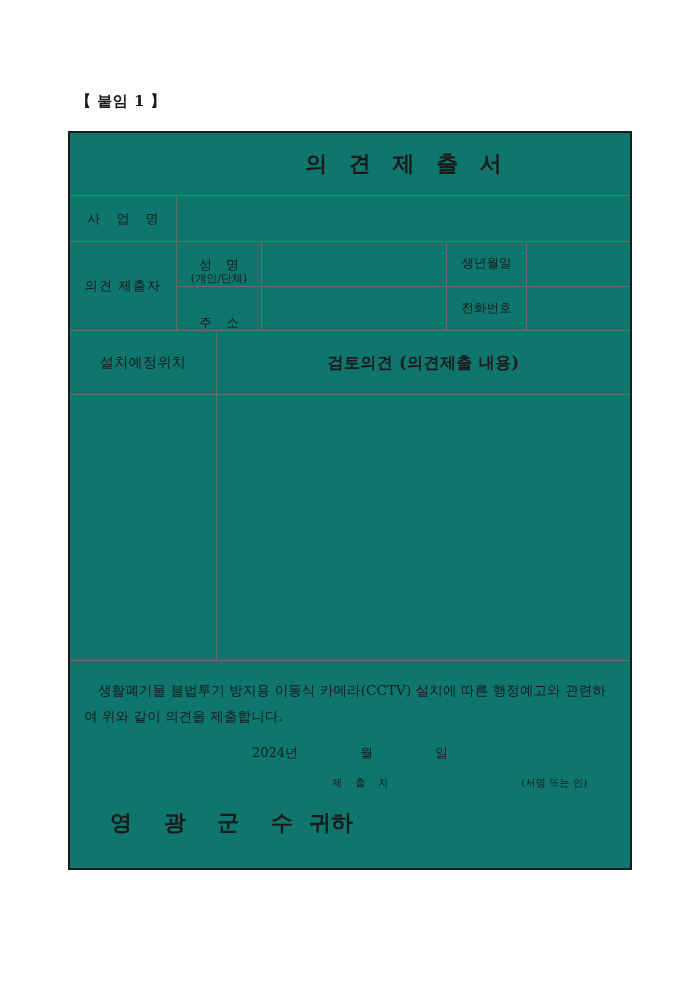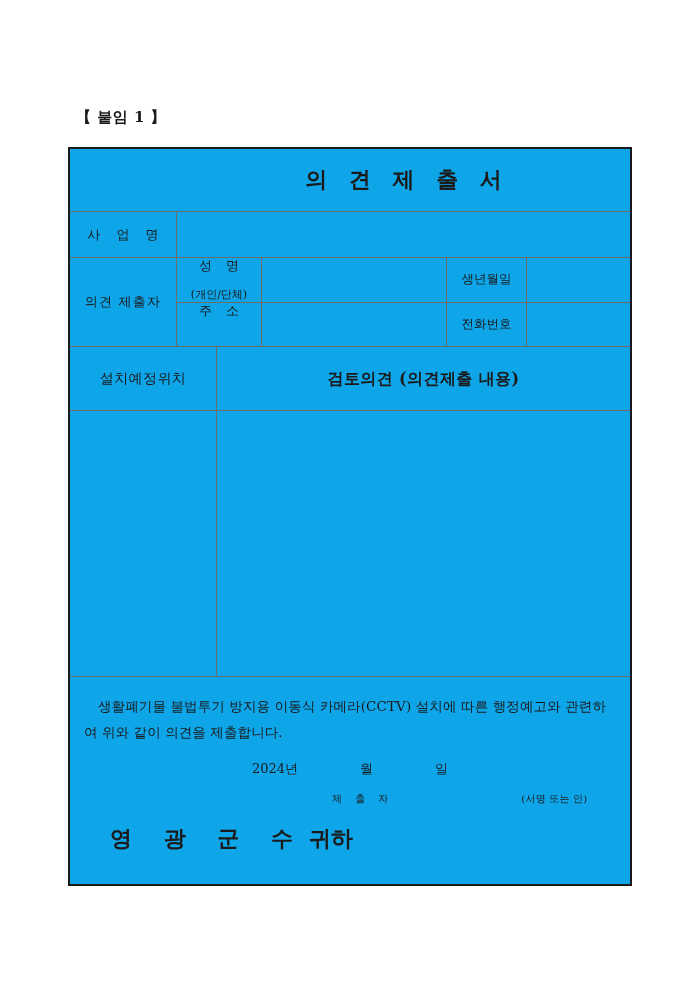--- a/index.html
+++ b/index.html
@@ -13,21 +13,21 @@
     height: 990px;
     position: relative;
     font-family: "DejaVu Serif", "Liberation Serif", serif;
     color: #1a1a1a;
     overflow: hidden;
   }
 
   .page {
     position: absolute;
     left: 0;
-    top: 16px;
+    top: 0;
     width: 700px;
     height: 704px;
     background: #ffffff;
   }
 
   
   .attach-label {
     position: absolute;
     left: 76px;
     top: 92px;
@@ -40,21 +40,21 @@
 
   
   .form-table {
     position: absolute;
     left: 68px;
     top: 131px;
     width: 564px;
     height: 739px;
     border: 2px solid #1a1a1a;
     box-sizing: border-box;
-    background: #0ea5e9;
+    background: #0f766e;
   }
 
   .row {
     display: flex;
     box-sizing: border-box;
     width: 100%;
   }
 
   .cell {
     box-sizing: border-box;
@@ -125,21 +125,21 @@
     display: flex;
     flex-direction: column;
   }
   .sub-row { display: flex; height: 50%; }
   .sub-key {
     width: 85px;
     box-sizing: border-box;
     display: flex;
     flex-direction: column;
     align-items: center;
-    justify-content: space-between;
+    justify-content: flex-end;
     font-size: 13px;
     line-height: 1.18;
     white-space: nowrap;
   }
   .sub-key .k-main { letter-spacing: 5px; padding-left: 5px; }
   .sub-key .k-sub { font-size: 11px; letter-spacing: 0; }
   .sub-val {
     width: 185px;
     box-sizing: border-box;
   }

